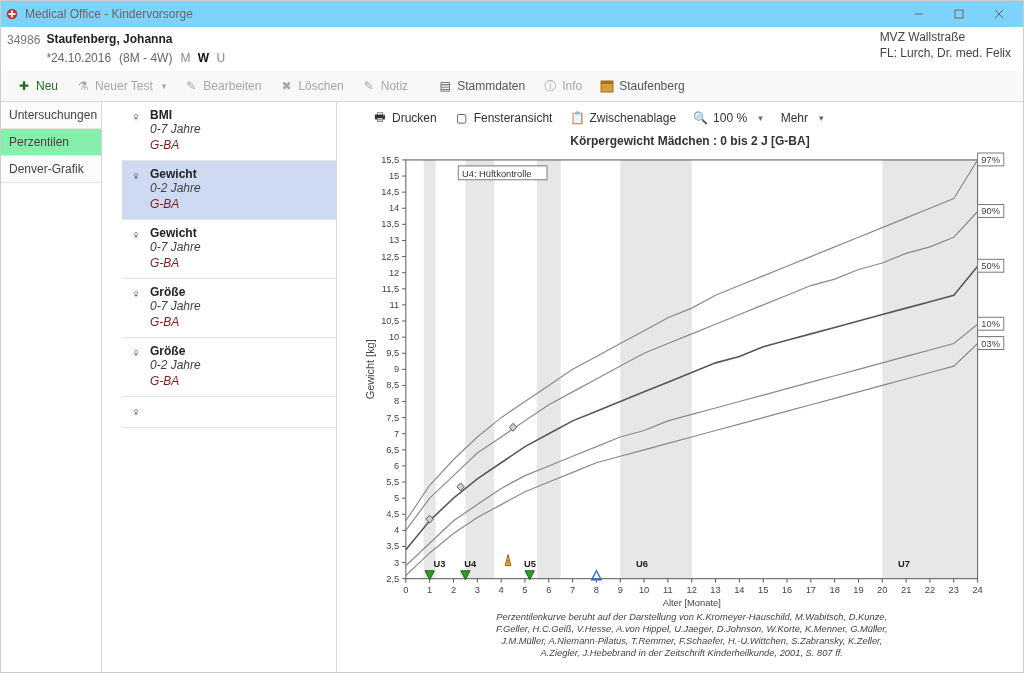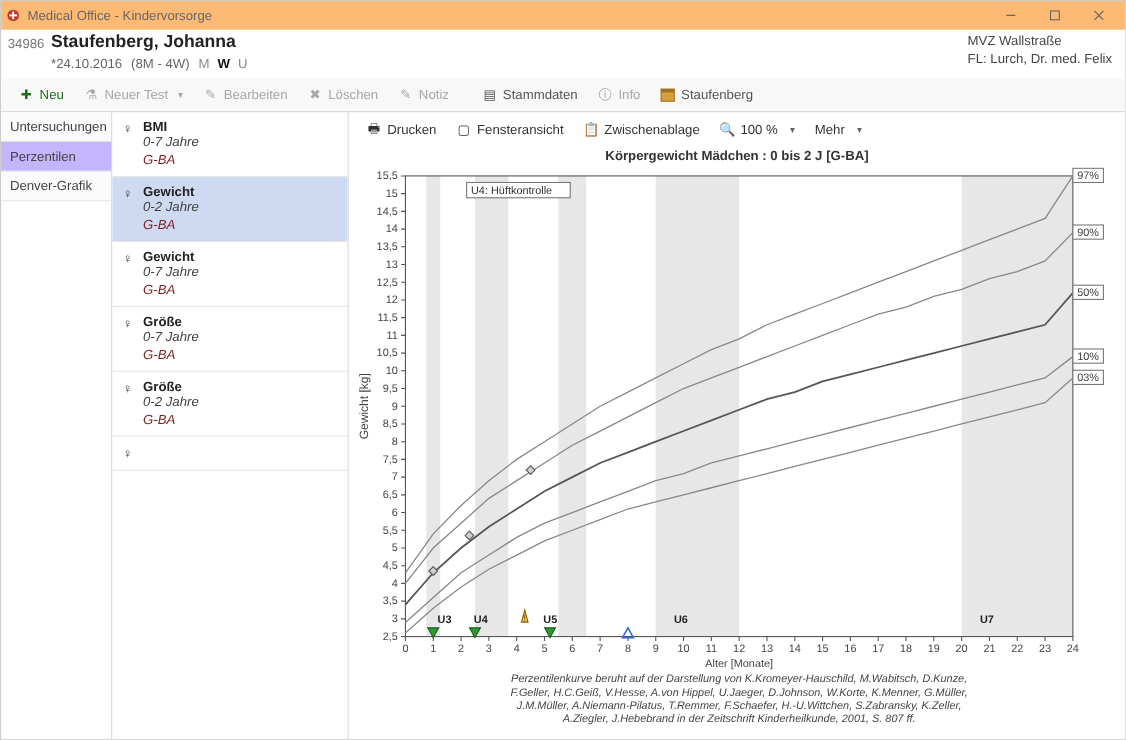--- a/index.html
+++ b/index.html
@@ -1,43 +1,43 @@
 <!DOCTYPE html>
 <html><head>
 <meta charset="utf-8">
 <style>
   html, body { margin:0; padding:0; font-family:"Segoe UI",Tahoma,Arial,sans-serif; font-size:12px; color:#333; background:#fff; height:100%; }
   .window { display:flex; flex-direction:column; width:1024px; height:673px; border:1px solid #ccc; box-sizing:border-box; background:#fff; }
   
-  .titlebar { height:26px; display:flex; align-items:center; padding:0 4px; background:#fdba74; color:#666; }
+  .titlebar { height:26px; display:flex; align-items:center; padding:0 4px; background:#7dd3fc; color:#666; }
   .titlebar .app-icon { width:14px; height:14px; margin-right:6px; }
   .titlebar .title { flex:0 0 auto; }
   .titlebar .spacer { flex:1; }
   .win-btn { width:40px; height:26px; display:flex; align-items:center; justify-content:center; color:#666; }
   .win-btn svg { width:10px; height:10px; }
   
   .patient-row { display:flex; align-items:flex-start; padding:2px 12px 6px 6px; }
   .patient-id { color:#777; margin-top:4px; margin-right:6px; }
-  .patient-block .name { font-size:16px; font-weight:700; color:#222; line-height:20px; }
+  .patient-block .name { font-size:12px; font-weight:700; color:#222; line-height:20px; }
   .patient-sub { color:#666; display:flex; gap:8px; margin-top:2px; }
   .mwu { letter-spacing:2px; color:#888; }
   .mwu .sel { color:#111; font-weight:700; }
   .right-info { margin-left:auto; text-align:left; color:#444; line-height:16px; }
   
   .toolbar { display:flex; align-items:center; gap:2px; padding:4px 8px; border-bottom:1px solid #d9d9d9; background:#f8f8f8; }
   .tbtn { display:flex; align-items:center; gap:5px; padding:4px 8px; color:#555; border-radius:3px; }
   .tbtn.disabled { color:#a7a7a7; }
   .tbtn.primary { color:#1f6d1f; }
   .tbtn .ic { width:14px; height:14px; display:inline-flex; align-items:center; justify-content:center; }
   .sep { width:10px; }
   
-  .body { flex:1; display:flex; min-height:0; }
+  .body { flex:1; display:flex; min-height:0;gap:20px; }
   .left-tabs { width:100px; border-right:1px solid #d9d9d9; display:flex; flex-direction:column; }
   .vtab { padding:6px 8px; border-bottom:1px solid #e5e5e5; color:#444; background:#fbfbfb; }
-  .vtab.active { background:#c4b5fd; font-weight:400; }
+  .vtab.active { background:#86efac; font-weight:400; }
   .list-pane { width:214px; border-right:1px solid #d9d9d9; overflow:auto; }
   .list-item { display:flex; gap:8px; padding:6px 8px 8px 8px; border-bottom:1px solid #e4e4e4; }
   .list-item.selected { background:#cddaf2; }
   .gender { width:12px; text-align:center; color:#333; padding-top:2px; }
   .li-main .t1 { font-weight:700; color:#222; }
   .li-main .t2 { font-style:italic; color:#404040; }
   .li-main .t3 { font-style:italic; color:#7f1d1d; margin-top:2px; }
   
   .main { flex:1; display:flex; flex-direction:column; min-width:0; }
   .chart-toolbar { display:flex; align-items:center; gap:6px; padding:6px 10px 4px 10px; }

